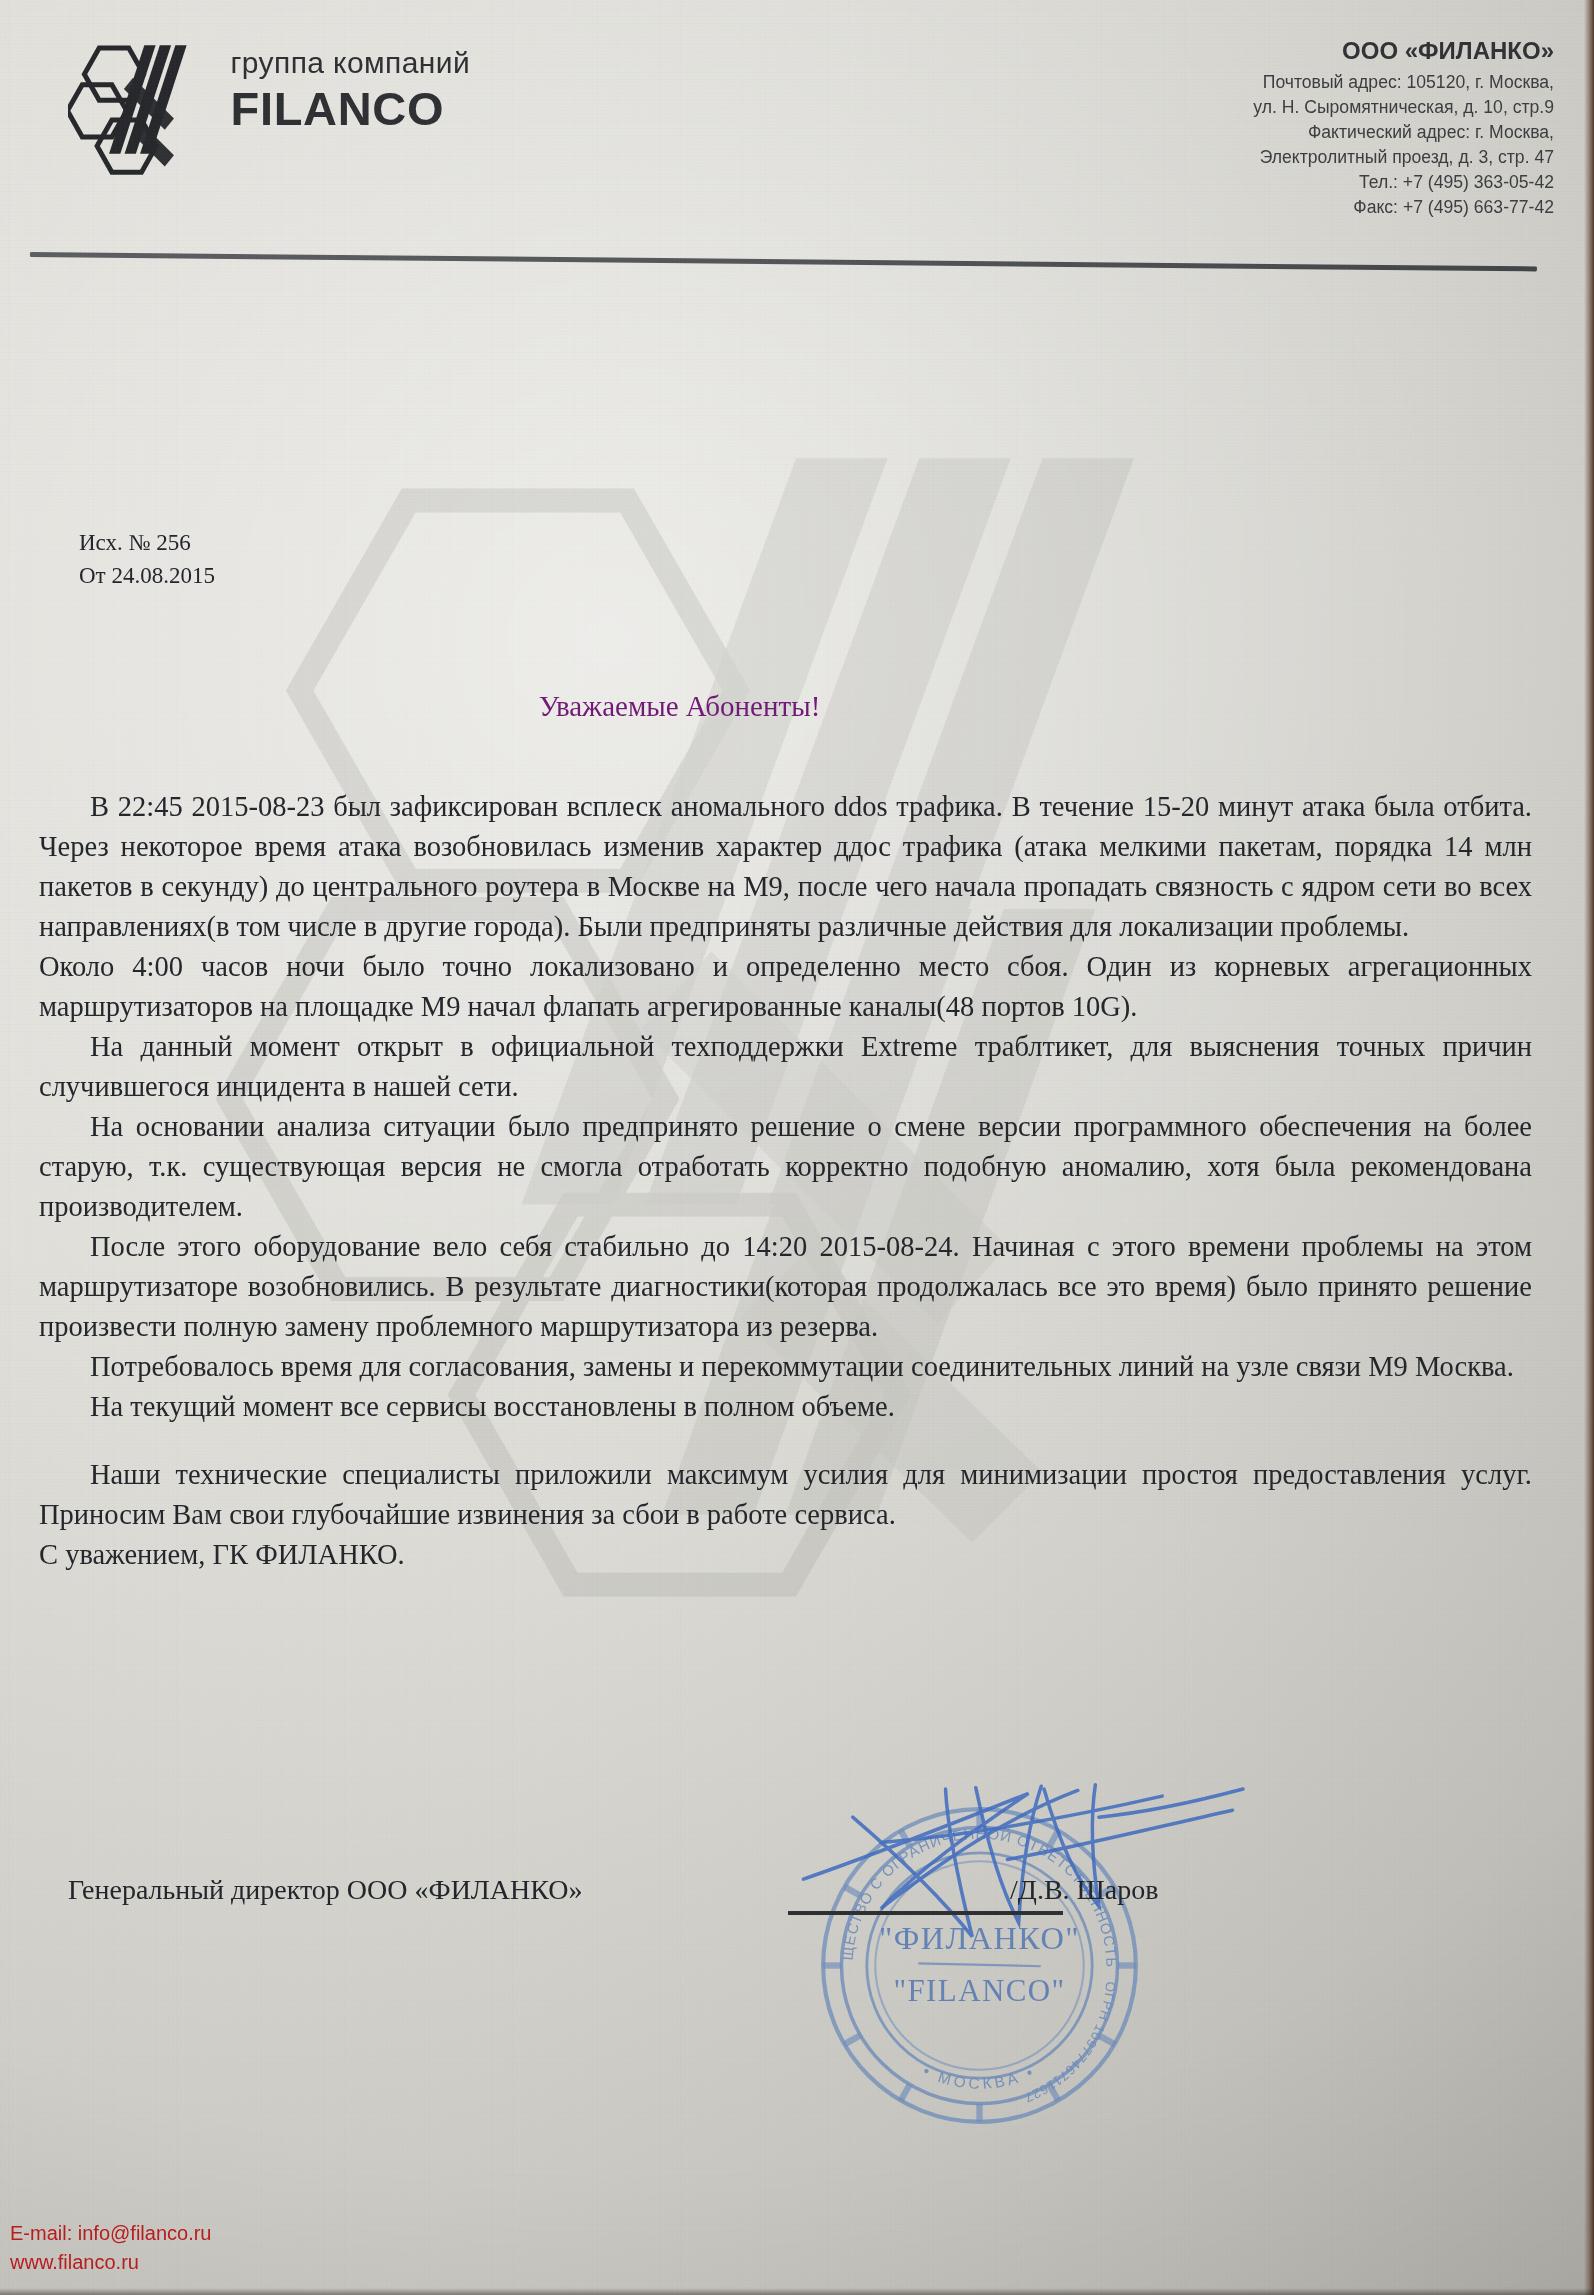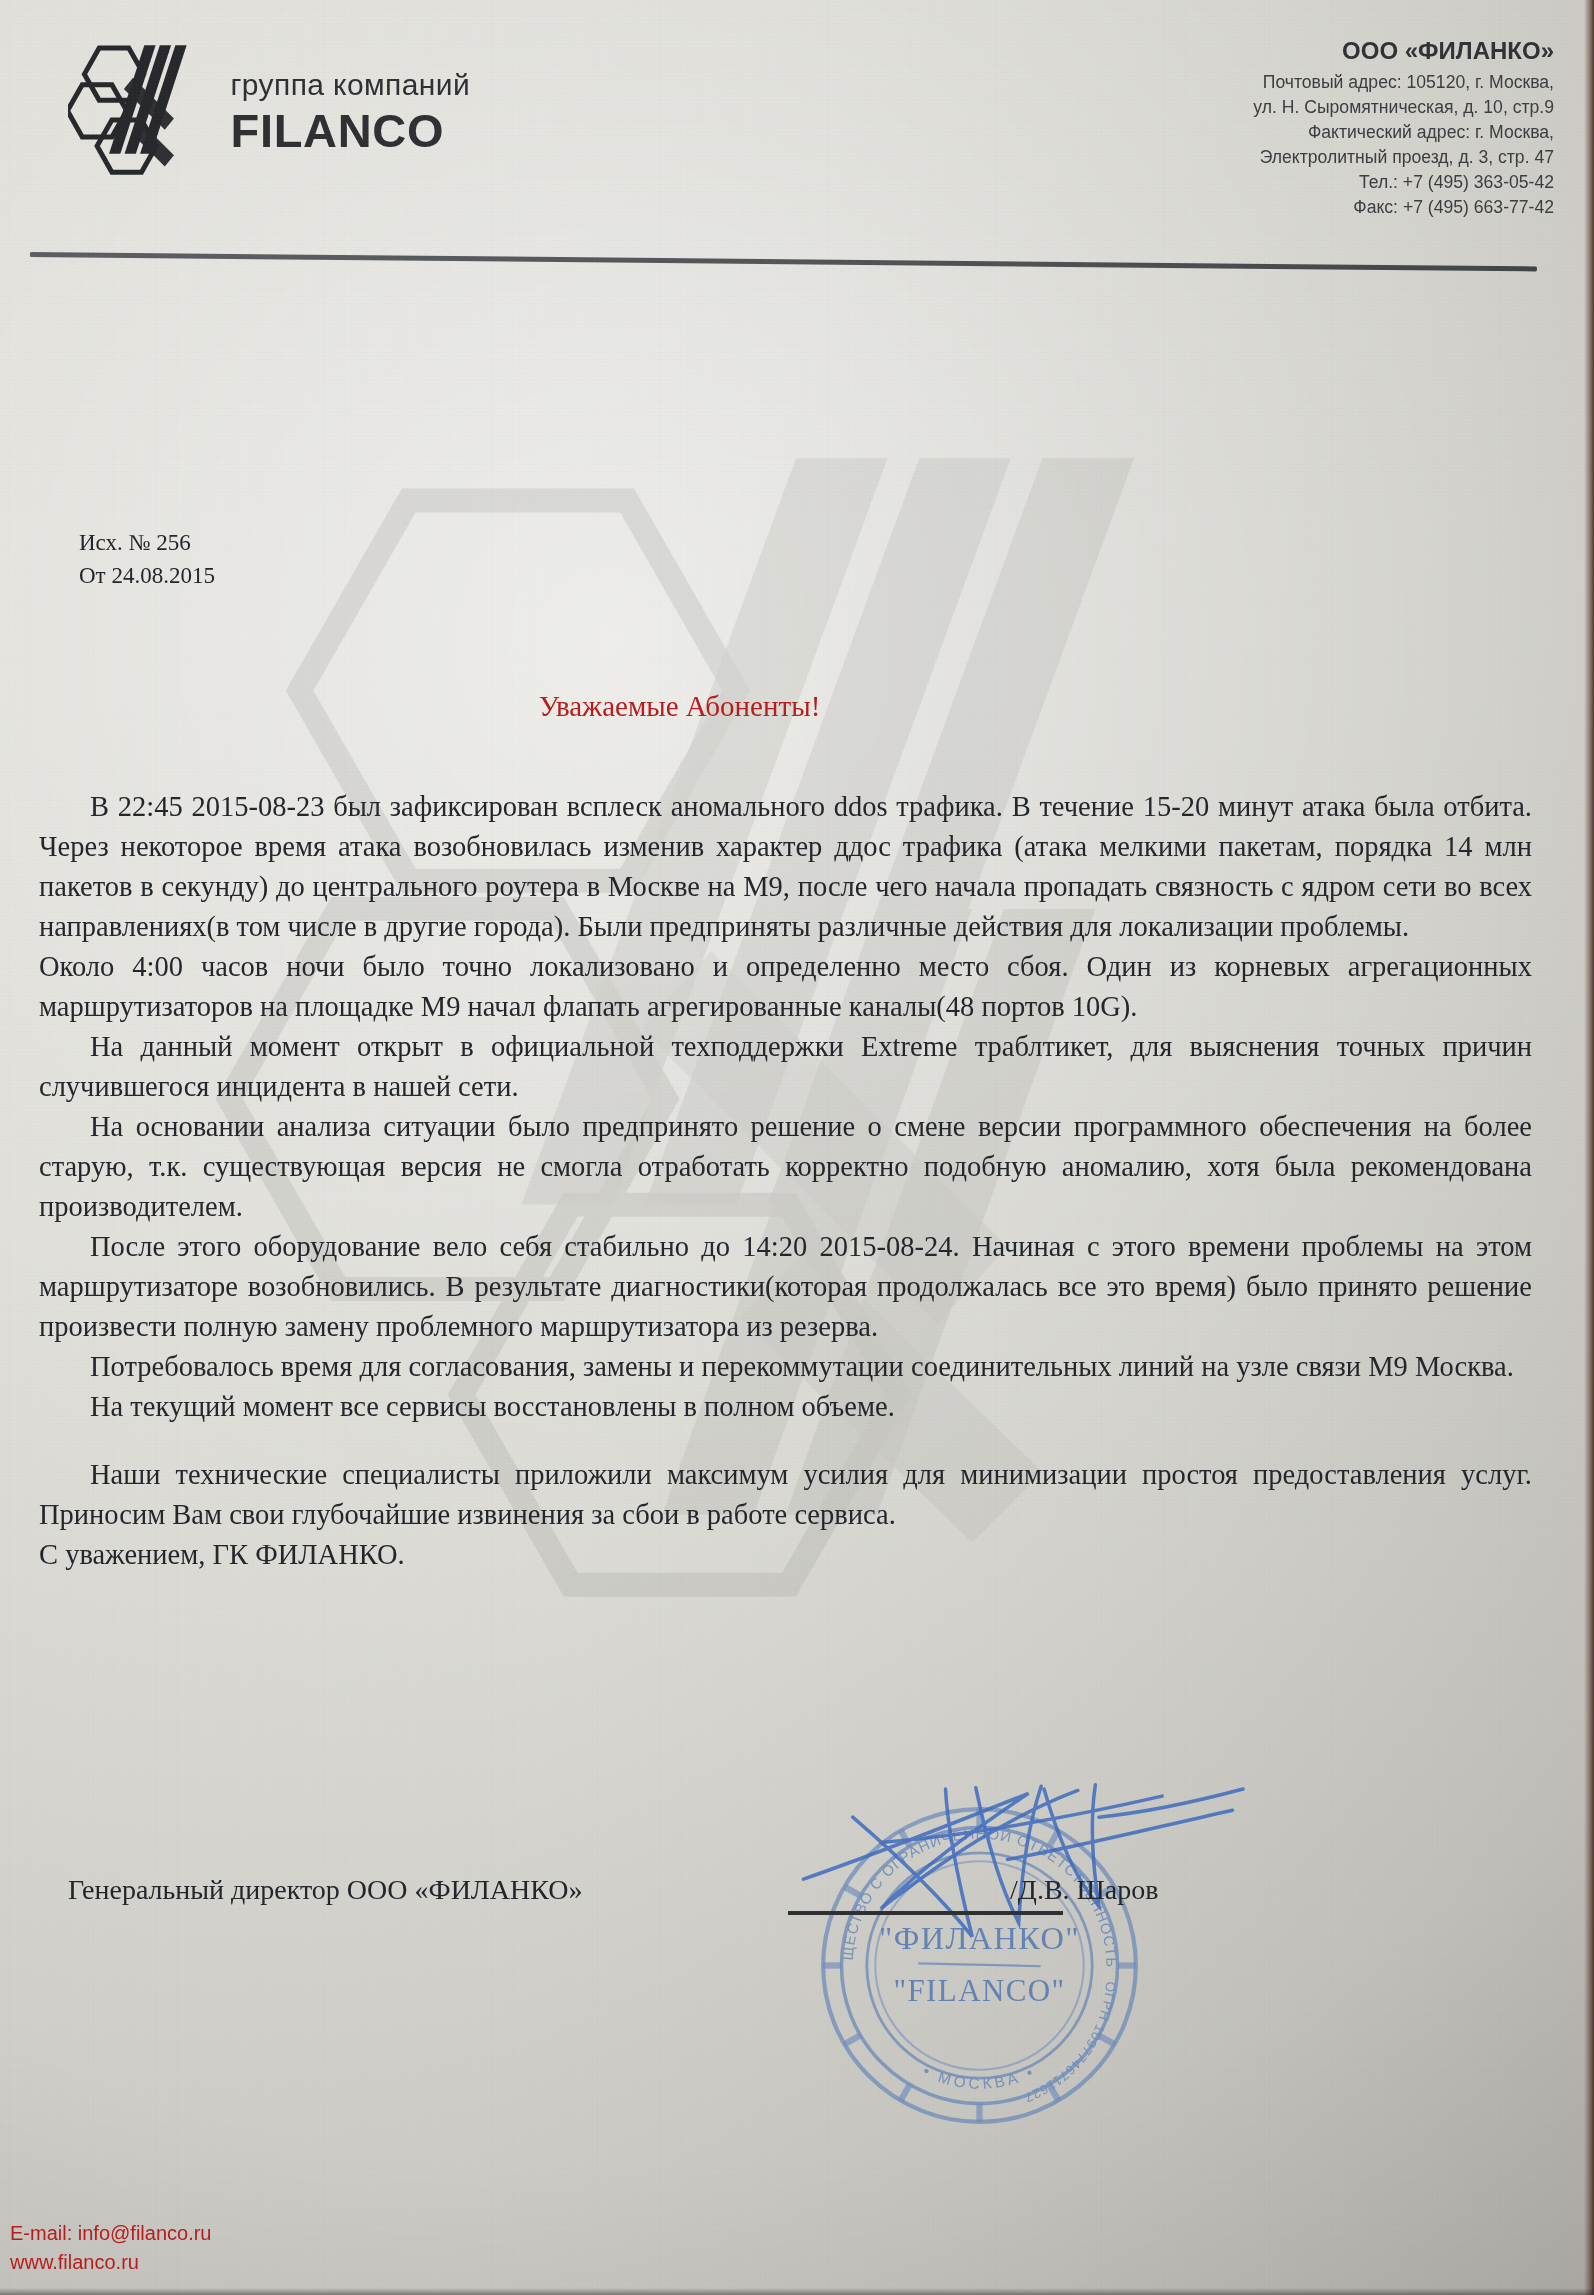--- a/index.html
+++ b/index.html
@@ -68,21 +68,21 @@
     position: absolute;
     left: 0; top: 0;
     width: 1595px;
     height: 275px;
   }
   #logo-block {
     position: absolute;
     left: 68px;
     top: 41px;
     display: flex;
-    align-items: center;
+    align-items: flex-start;
   }
   #logo-mark { width: 147px; height: 134px; }
   #logo-mark svg { width: 100%; height: 100%; display: block; }
   #logo-words {
     margin-left: 15.5px;
     padding-top: 7px;
     font-family: "Liberation Sans", "DejaVu Sans", sans-serif;
     color: #2e3033;
   }
   #logo-tagline {
@@ -139,21 +139,21 @@
     color: #22252a;
   }
   #salutation {
     position: absolute;
     left: 0; top: 690px;
     width: 1289px;
     text-align: center;
     padding-left: 70px;
     box-sizing: border-box;
     font-size: 29px;
-    color: #b91c1c;
+    color: #701a75;
   }
   #letter-body {
     position: absolute;
     left: 39px;
     top: 787px;
     width: 1493px;
     font-size: 28.5px;
     line-height: 40px;
     text-align: justify;
     color: #23262b;

